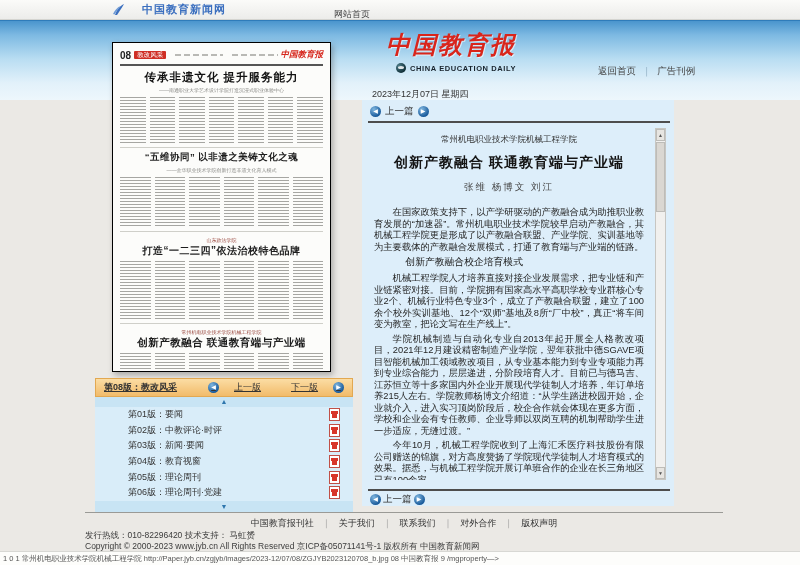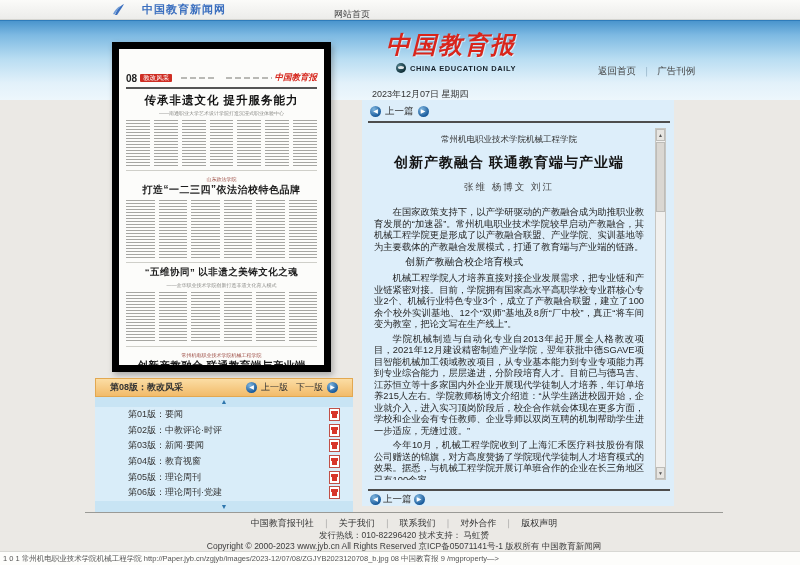--- a/index.html
+++ b/index.html
@@ -32,44 +32,44 @@
     background:radial-gradient(circle at 30% 30%,#4c7d8a,#0d2b33 75%);position:relative;}
   .brand-en .globe::after{content:"";position:absolute;left:2px;top:3px;width:6px;height:3px;
     border-radius:50%;background:rgba(255,255,255,.85);}
   .brand-en .en{font-size:7.5px;font-weight:bold;color:#17222b;letter-spacing:.6px;}
   .head-links{position:absolute;left:598px;top:44px;font-size:9.5px;color:#444;display:flex;gap:6px;align-items:center;}
   .head-links .lk{cursor:pointer;}
   .head-links .sep{color:#8aa9bd;}
   .datebar{position:absolute;left:372px;top:67px;font-size:9px;color:#333;}
   
   .paper{position:absolute;left:112px;top:42px;width:219px;height:330px;background:#fcfcfa;
-    border:7px solid #000000;box-shadow:2px 3px 6px rgba(70,70,70,.4);padding:23px 7px;cursor:pointer;overflow:hidden;}
+    border:1px solid #000000;box-shadow:2px 3px 6px rgba(70,70,70,.4);padding:6px 7px;cursor:pointer;overflow:hidden;}
   .p-head{display:flex;align-items:center;gap:3px;}
   .p-head .pageno{font-size:10px;font-weight:bold;color:#222;}
   .p-head .chip{font-size:6.5px;color:#fff;background:#cf2e24;padding:1px 3px;line-height:1;border-radius:1px;}
   .dash{background:repeating-linear-gradient(90deg,#b9b9b5 0 6px,transparent 6px 9px);height:2.5px;}
   .p-head .mid{flex:1;margin:0 6px;}
   .p-head .pdate{width:46px;}
   .p-head .pbrand{font-family:"DejaVu Serif","Liberation Serif",serif;font-weight:bold;font-style:italic;
     font-size:8.5px;color:#d6281e;white-space:nowrap;}
   .p-rule{border-top:2px solid #555;margin:3px 0 4px;}
   .p-h1{text-align:center;font-size:11.5px;font-weight:bold;color:#111;letter-spacing:1px;margin:3px 0 2px;}
   .p-sub{text-align:center;font-size:5px;color:#8a8a86;margin-bottom:4px;}
   .p-kicker{text-align:center;font-size:5px;color:#9c4b42;margin:3px 0 1px;}
   .p-h2{text-align:center;font-size:10px;font-weight:bold;color:#1c1c1c;letter-spacing:.5px;margin:1px 0 3px;}
   .cols{display:flex;gap:4px;}
   .cols .col{flex:1;background:repeating-linear-gradient(180deg,#a6a6a2 0 1px,transparent 1px 3px);}
   .p-sec{border-top:1px solid #cfcfc9;margin-top:4px;padding-top:2px;}
   
   .edbar{position:absolute;left:95px;top:378px;width:258px;height:19px;
     background:linear-gradient(#fbdda4,#f2bb6a);border:1px solid #e2a851;
-    display:flex;align-items:center;font-size:9px;color:#333;padding:0 14px;}
+    display:flex;align-items:center;font-size:9px;color:#333;padding:0 8px;text-decoration:underline;}
   .edbar .cur{font-weight:bold;}
   .edbar .spacer{flex:1;}
-  .edbar .navlbl{cursor:pointer;margin:0 4px;}
+  .edbar .navlbl{cursor:pointer;margin:0 15px;}
   .bluecircle{width:11px;height:11px;border-radius:50%;flex:0 0 auto;
     background:radial-gradient(circle at 35% 30%,#7fb6e0,#1b5c9c 70%);
     color:#fff;font-size:6px;line-height:11px;text-align:center;cursor:pointer;}
   .strip{position:absolute;left:95px;width:258px;background:#c8e4f4;text-align:center;
     color:#2e76ad;cursor:pointer;}
   .strip.up{top:397px;height:10px;font-size:7px;line-height:10px;}
   .strip.down{top:501px;height:11px;font-size:7px;line-height:11px;}
   .edlist{position:absolute;left:95px;top:407px;width:258px;height:94px;background:#d9edf9;}
   .edrow{height:15.6px;display:flex;align-items:center;padding:0 13px 0 33px;cursor:pointer;}
   .edrow .lbl{flex:1;font-size:9px;color:#333;}
@@ -96,21 +96,21 @@
   .sbtn{position:absolute;left:0;width:9px;height:12px;background:#e7e5e1;border:1px solid #bdbcb8;
     color:#555;font-size:5px;line-height:10px;text-align:center;cursor:pointer;}
   .sbtn.up{top:0;}
   .sbtn.down{bottom:0;}
   .sthumb{position:absolute;left:0;top:13px;width:9px;height:70px;background:#dad7d2;border:1px solid #bdbcb8;cursor:grab;}
   
   .f-rule{position:absolute;left:85px;top:512px;width:638px;border-top:1px solid #9a9a96;}
   .f-links{position:absolute;left:85px;top:517px;width:638px;text-align:center;font-size:9px;color:#333;}
   .f-links span.fl{cursor:pointer;padding:0 8px;}
   .f-links span.fsep{color:#999;}
-  .f-line{position:absolute;left:85px;width:638px;text-align:center;font-size:8.5px;color:#3c3c3c;}
+  .f-line{position:absolute;left:85px;width:638px;font-size:8.5px;color:#3c3c3c;}
   .f-hot{top:530px;}
   .f-copy{top:541px;}
   
   .statusbar{position:absolute;left:0;top:551px;width:800px;height:14px;background:#fdfdfb;
     border-top:1px solid #d8d8d4;font-size:7.5px;color:#555;line-height:13px;padding-left:3px;
     white-space:nowrap;overflow:hidden;}
 </style>
 </head>
 <body>
 
@@ -170,36 +170,36 @@
       <div class="col"></div>
       <div class="col"></div>
       <div class="col"></div>
       <div class="col"></div>
       <div class="col"></div>
       <div class="col"></div>
       <div class="col"></div>
     </div>
 
   <div class="p-sec">
+    <div class="p-h2" style="font-size:9.5px;">“五维协同” 以非遗之美铸文化之魂</div>
+    <div class="p-sub">——金华职业技术学院创新打造非遗文化育人模式</div>
+    <div class="cols" style="height:50px;">
+        <div class="col"></div>
+        <div class="col"></div>
+        <div class="col"></div>
+        <div class="col"></div>
+        <div class="col"></div>
+        <div class="col"></div>
+      </div>
+  </div>
+
+  <div class="p-sec">
     <div class="p-kicker">山东政法学院</div>
     <div class="p-h2">打造“一二三四”依法治校特色品牌</div>
     <div class="cols" style="height:58px;">
-        <div class="col"></div>
-        <div class="col"></div>
-        <div class="col"></div>
-        <div class="col"></div>
-        <div class="col"></div>
-        <div class="col"></div>
-      </div>
-  </div>
-
-  <div class="p-sec">
-    <div class="p-h2" style="font-size:9.5px;">“五维协同” 以非遗之美铸文化之魂</div>
-    <div class="p-sub">——金华职业技术学院创新打造非遗文化育人模式</div>
-    <div class="cols" style="height:50px;">
         <div class="col"></div>
         <div class="col"></div>
         <div class="col"></div>
         <div class="col"></div>
         <div class="col"></div>
         <div class="col"></div>
       </div>
   </div>
 
   <div class="p-sec">

